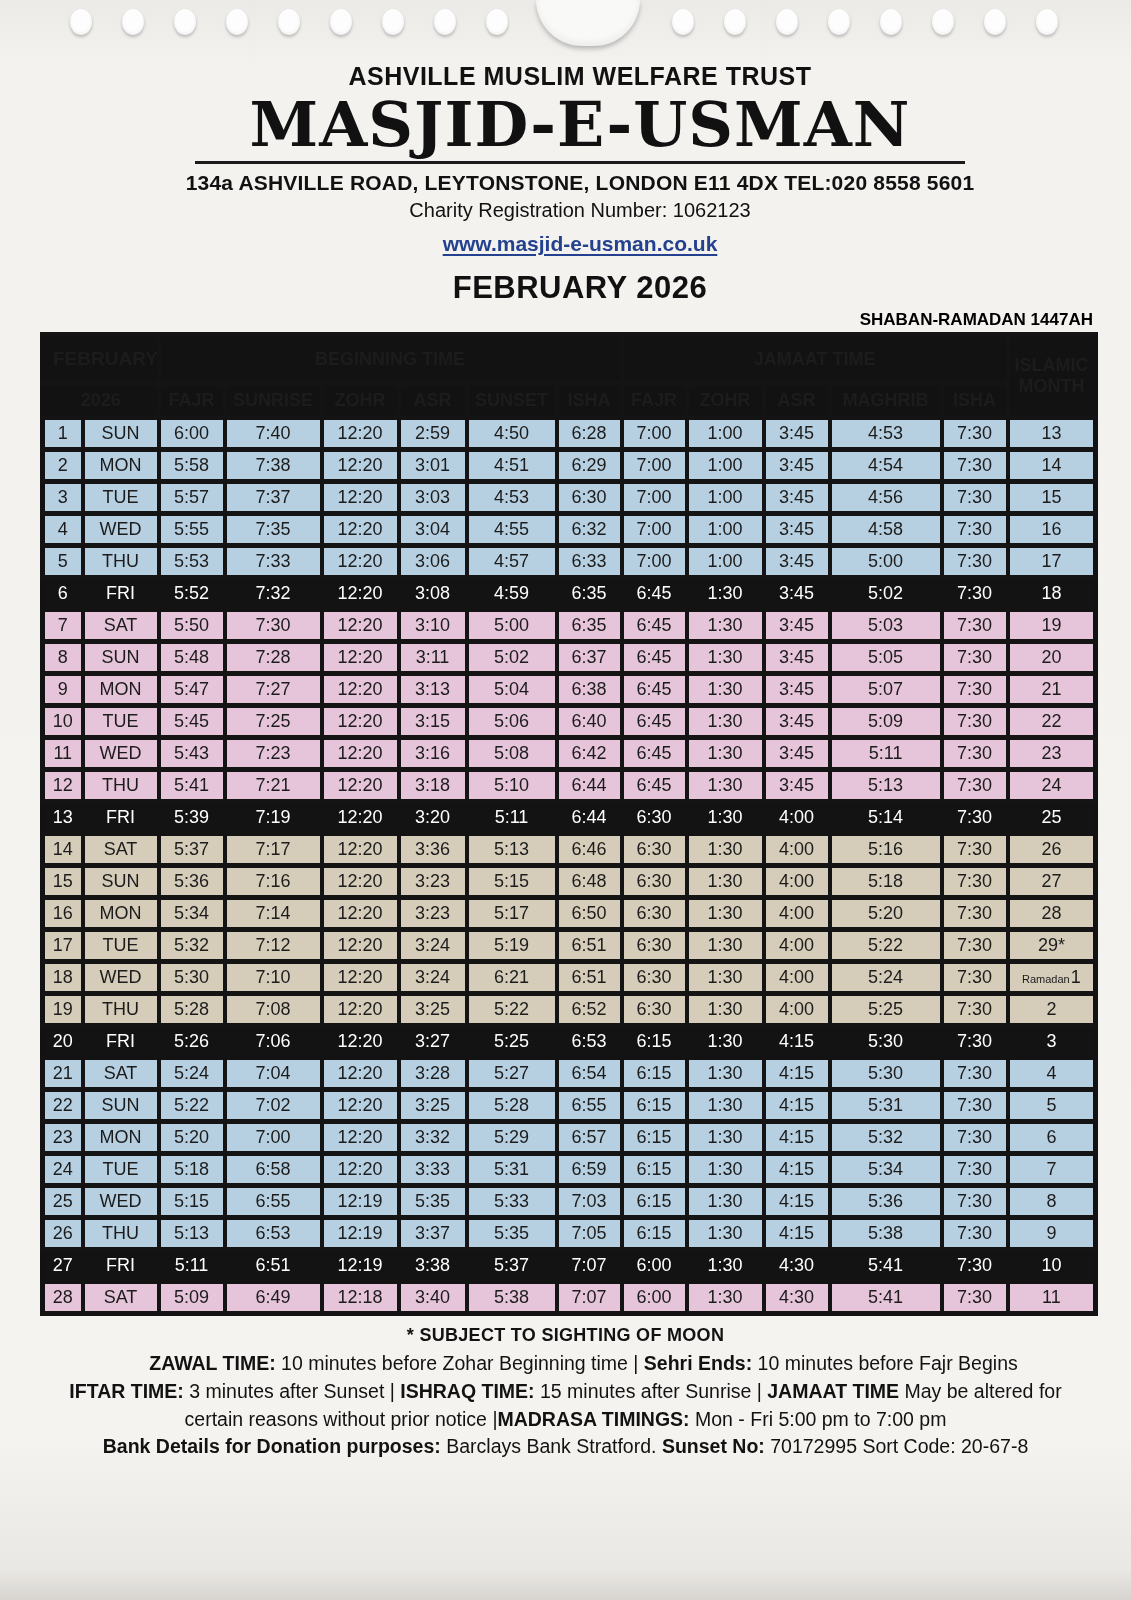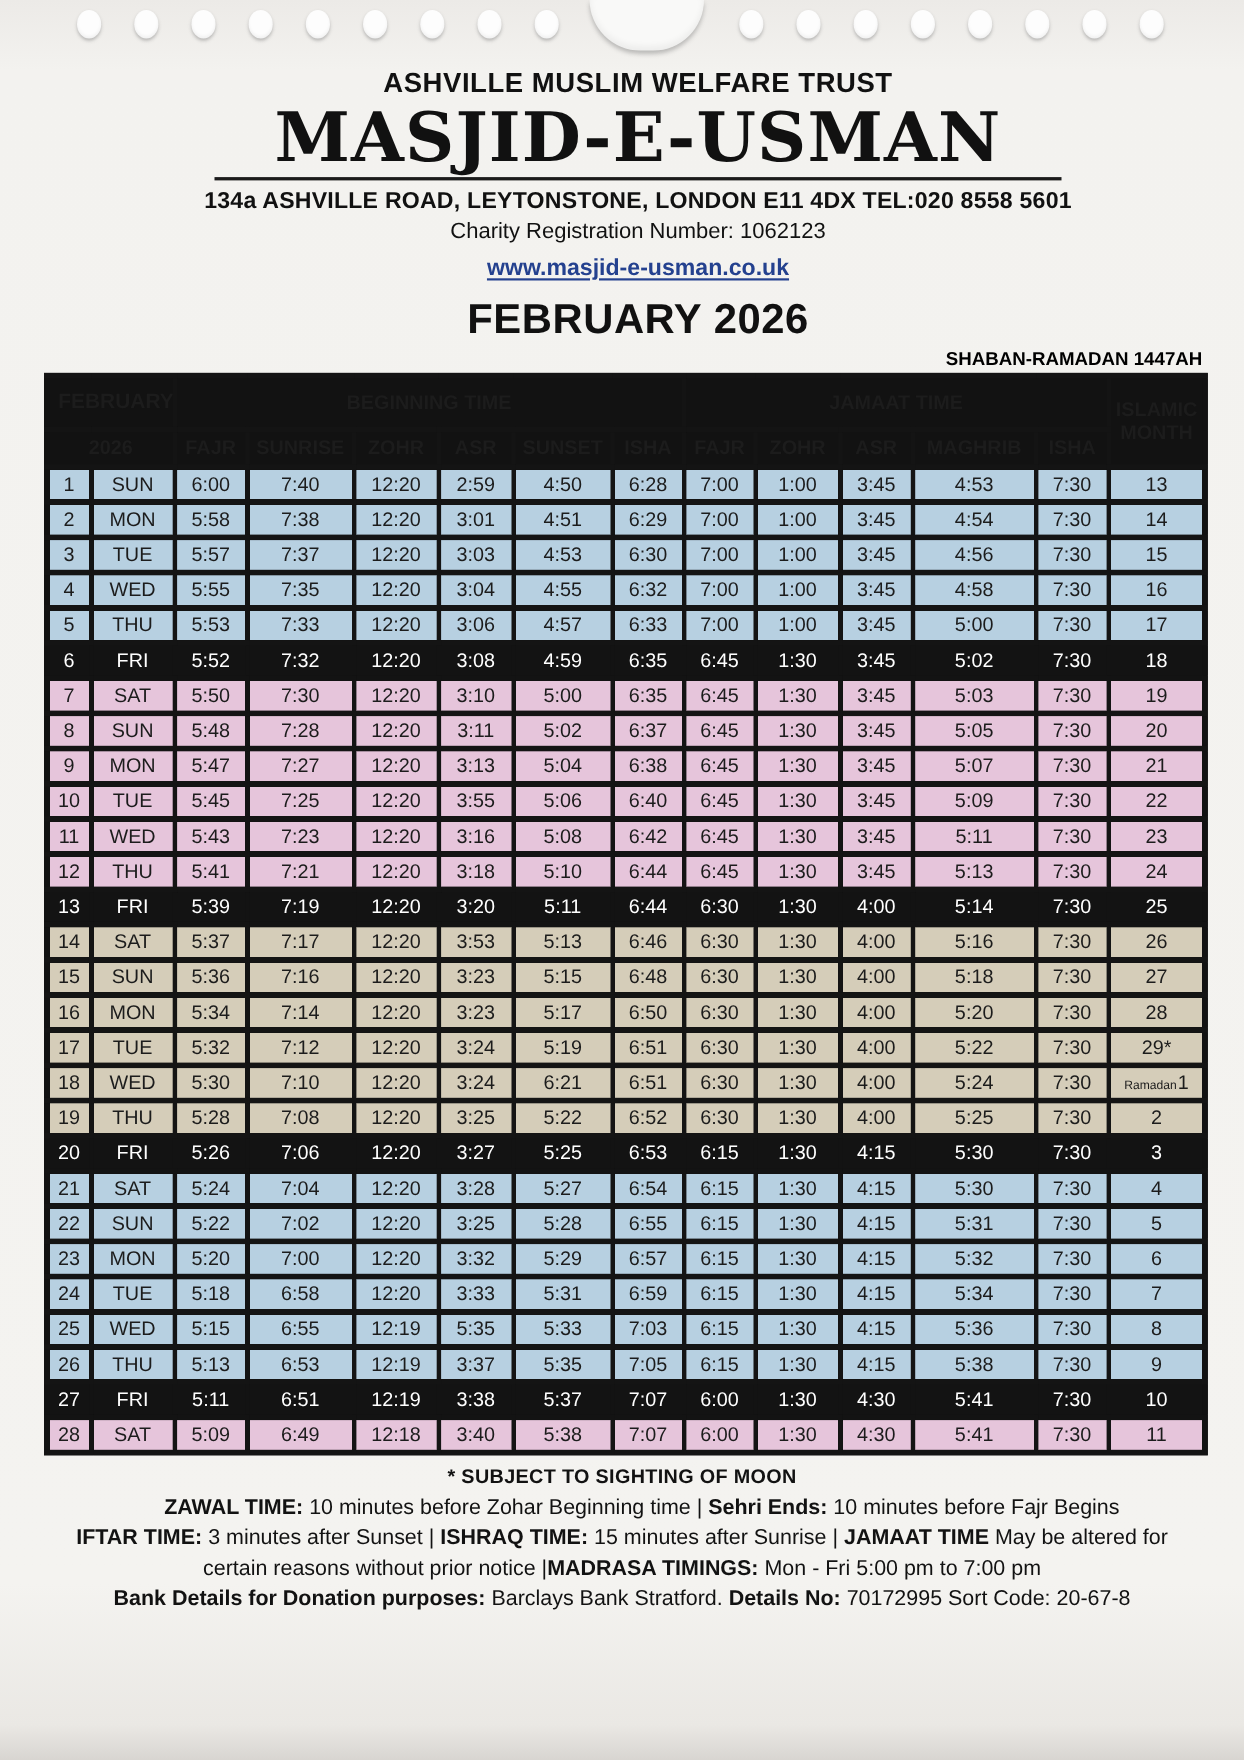--- a/index.html
+++ b/index.html
@@ -29,21 +29,21 @@
   .org{font-size:25px;font-weight:bold;letter-spacing:.5px;}
   .masjid-title{
     font-family:"DejaVu Serif","Liberation Serif",serif;
     font-size:62px;font-weight:bold;letter-spacing:1px;line-height:1.02;margin-top:2px;
   }
   .rule{width:770px;height:3px;background:#1b1b1b;margin:5px auto 7px auto;}
   .addr{font-size:21px;font-weight:bold;letter-spacing:.2px;}
   .charity{font-size:20px;margin-top:4px;}
   .website{display:inline-block;font-size:21px;font-weight:bold;margin-top:10px;
     color:var(--link-blue,#24418f);text-decoration:underline;text-underline-offset:3px;}
-  .month-title{font-size:38px;font-weight:bold;margin-top:14px;letter-spacing:.5px;}
+  .month-title{font-size:31px;font-weight:bold;margin-top:14px;letter-spacing:.5px;}
   .hijri{width:1053px;margin:4px 0 2px 40px;text-align:right;font-size:17px;font-weight:bold;}
   
   table.tt{
     margin-left:40px;width:1053px;border-collapse:collapse;
     background:#121212;border:5px solid #121212;table-layout:fixed;
   }
   table.tt th,table.tt td{
     border:4px solid #141414;border-top-width:5px;border-bottom-width:5px;
     text-align:center;vertical-align:middle;padding:0;
     font-size:18px;color:#1c1c1c;overflow:hidden;white-space:nowrap;
@@ -291,21 +291,21 @@
           <td>5:07</td>
           <td>7:30</td>
           <td><span>21</span></td>
         </tr>
         <tr class="row-pink">
           <td>10</td>
           <td>TUE</td>
           <td>5:45</td>
           <td>7:25</td>
           <td>12:20</td>
-          <td>3:55</td>
+          <td>3:15</td>
           <td>5:06</td>
           <td>6:40</td>
           <td>6:45</td>
           <td>1:30</td>
           <td>3:45</td>
           <td>5:09</td>
           <td>7:30</td>
           <td><span>22</span></td>
         </tr>
         <tr class="row-pink">
@@ -355,21 +355,21 @@
           <td>5:14</td>
           <td>7:30</td>
           <td><span>25</span></td>
         </tr>
         <tr class="row-tan">
           <td>14</td>
           <td>SAT</td>
           <td>5:37</td>
           <td>7:17</td>
           <td>12:20</td>
-          <td>3:53</td>
+          <td>3:36</td>
           <td>5:13</td>
           <td>6:46</td>
           <td>6:30</td>
           <td>1:30</td>
           <td>4:00</td>
           <td>5:16</td>
           <td>7:30</td>
           <td><span>26</span></td>
         </tr>
         <tr class="row-tan">
@@ -598,17 +598,17 @@
         </tr>
       </tbody>
   </table>
 
   <div class="notes">
     <div class="moon">* SUBJECT TO SIGHTING OF MOON</div>
     <div id="fnotes">
         <div class="fline"><span class="bold">ZAWAL TIME:</span><span> 10 minutes before Zohar Beginning time | </span><span class="bold">Sehri Ends:</span><span> 10 minutes before Fajr Begins</span></div>
         <div class="fline"><span class="bold">IFTAR TIME:</span><span> 3 minutes after Sunset | </span><span class="bold">ISHRAQ TIME:</span><span> 15 minutes after Sunrise | </span><span class="bold">JAMAAT TIME</span><span> May be altered for</span></div>
         <div class="fline"><span>certain reasons without prior notice |</span><span class="bold">MADRASA TIMINGS:</span><span> Mon - Fri 5:00 pm to 7:00 pm</span></div>
-        <div class="fline"><span class="bold">Bank Details for Donation purposes:</span><span> Barclays Bank Stratford. </span><span class="bold">Details No:</span><span> 70172995 Sort Code: 20-67-8</span></div>
+        <div class="fline"><span class="bold">Bank Details for Donation purposes:</span><span> Barclays Bank Stratford. </span><span class="bold">Sunset No:</span><span> 70172995 Sort Code: 20-67-8</span></div>
       </div>
   </div>
 
 </div>
 
 </body></html>

